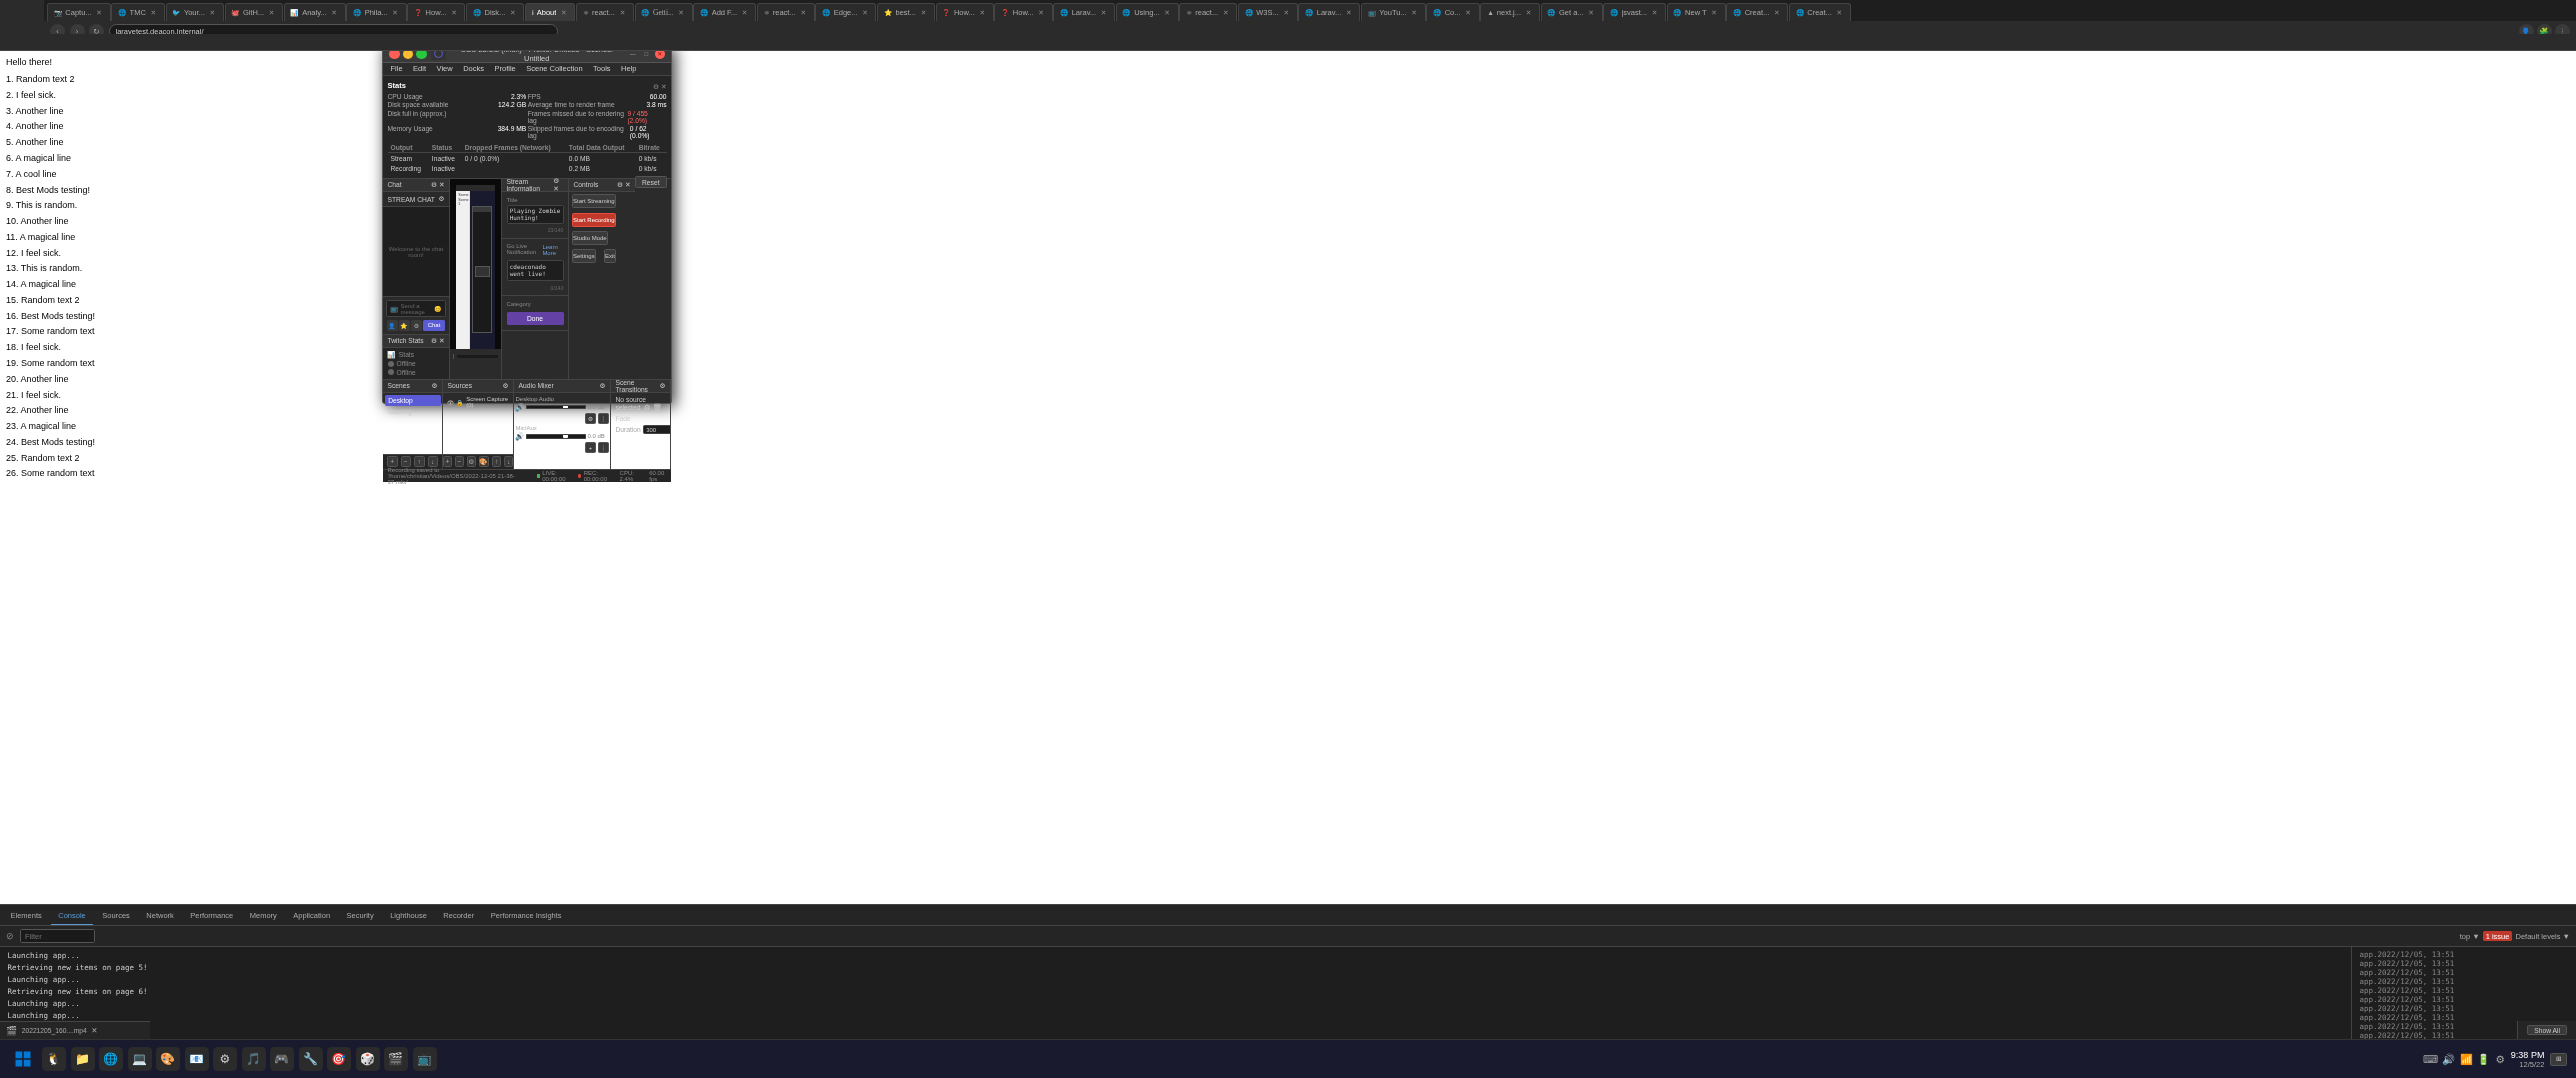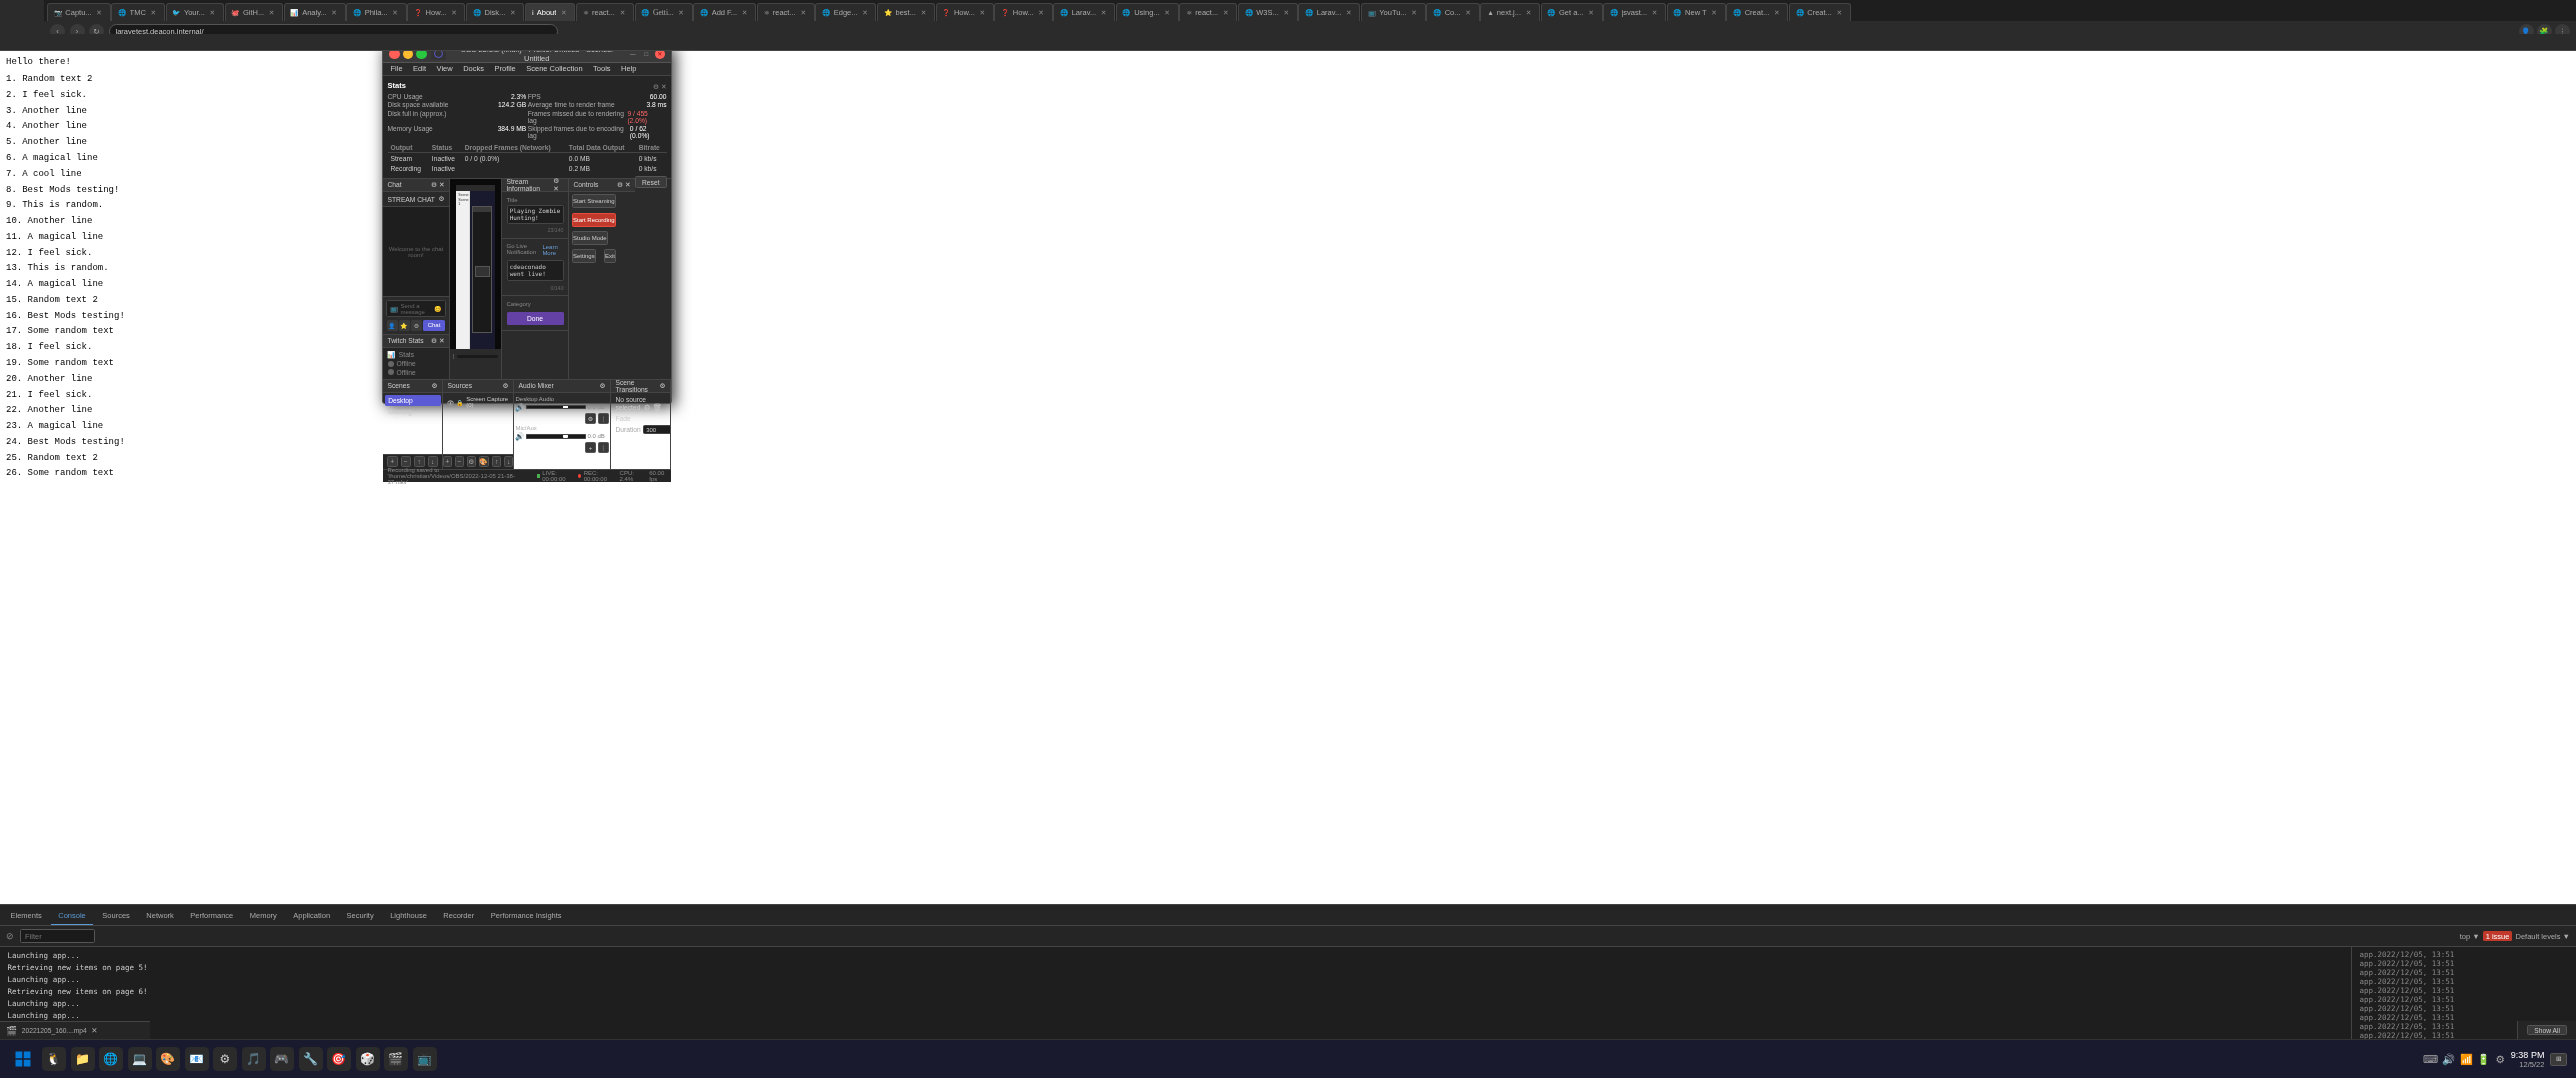--- a/index.html
+++ b/index.html
@@ -1041,21 +1041,21 @@
       <button class="nav-btn">👤</button>
       <button class="nav-btn">🧩</button>
       <button class="nav-btn">⋮</button>
     </div>
   </div>
 </div>
 
 <div style="position:absolute;top:34px;left:0;right:0;height:16.5px;background:#2b2b2b;border-bottom:0.7px solid #444;display:flex;align-items:center;padding:0 4.5px;gap:1.5px;overflow:hidden;z-index:100;">
 </div>
 
-<div class="main-content" style="top:51px;font-family:Liberation Mono, monospace;">
+<div class="main-content" style="top:51px;">
 
   <div class="left-panel">
     <p class="hello-text">Hello there!</p>
     <ul class="text-list">
     <li>1.  Random text 2</li>
         <li>2.  I feel sick.</li>
         <li>3.  Another line</li>
         <li>4.  Another line</li>
         <li>5.  Another line</li>
         <li>6.  A magical line</li>

